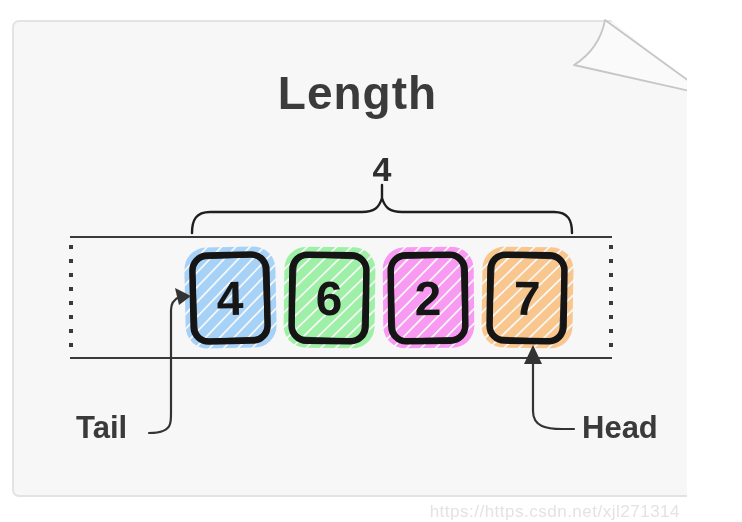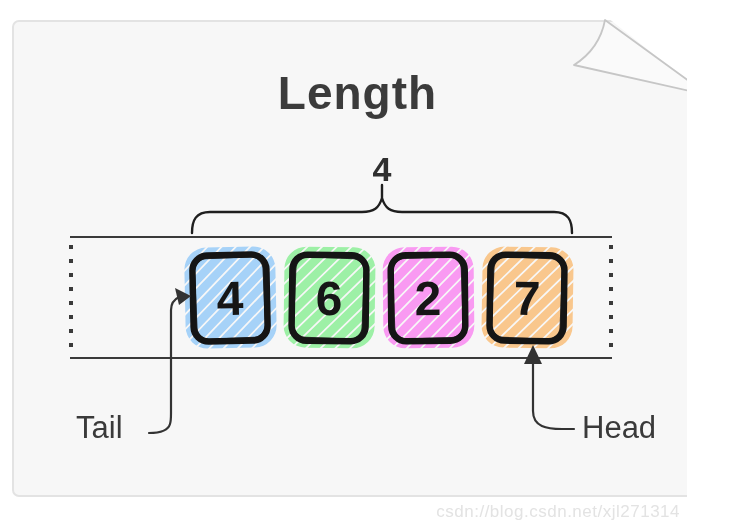--- a/index.html
+++ b/index.html
@@ -26,21 +26,21 @@
   .dot-col.left{left:-1px;}
   .dot-col.right{right:-1px;}
 
   .cells{position:absolute;left:184px;top:237px;width:400px;height:106px;display:flex;gap:3px;}
   .cell{width:96px;height:106px;flex:0 0 96px;}
   .cell:nth-child(1){transform:rotate(-1.2deg);}
   .cell:nth-child(2){transform:rotate(0.8deg);}
   .cell:nth-child(3){transform:rotate(-0.6deg);}
   .cell:nth-child(4){transform:rotate(0.9deg);}
 
-  .side-label{position:absolute;font-size:31px;font-weight:normal;color:#3a3a3a;line-height:1;}
+  .side-label{position:absolute;font-size:31px;font-weight:bold;color:#3a3a3a;line-height:1;}
   .tail{left:76px;top:404px;}
   .head{left:582px;top:404px;text-align:center;}
 
   .watermark{position:absolute;right:7px;top:494px;font-size:17px;color:#e3e3e3;
              letter-spacing:0.5px;}
 </style>
 </head>
 <body>
 
 <div class="page">
@@ -187,15 +187,15 @@
     </g>
     <g>
       <path d="M 574,421 L 562,421 C 547,421 533,419 533,403 L 533,351" fill="none" stroke="#333333" stroke-width="2.2" stroke-linecap="round"></path>
       <polygon points="533,337 524,356 542,356" fill="#333333"></polygon>
     </g>
   </svg>
 
   <div class="side-label tail">Tail</div>
   <div class="side-label head">Head</div>
 
-  <div class="watermark">csdn://blog.csdn.net/xjl271314</div>
+  <div class="watermark">https://https.csdn.net/xjl271314</div>
 
 </div>
 
 </body></html>

